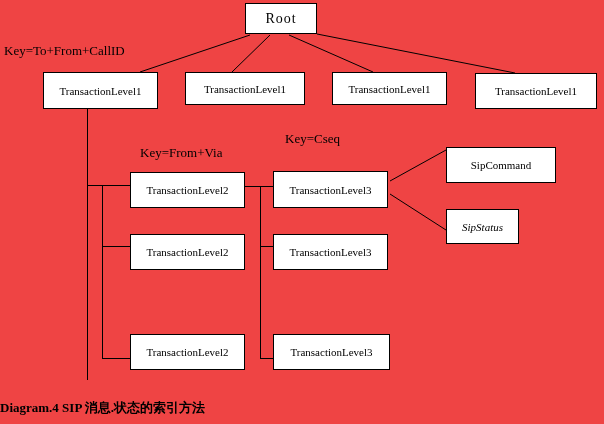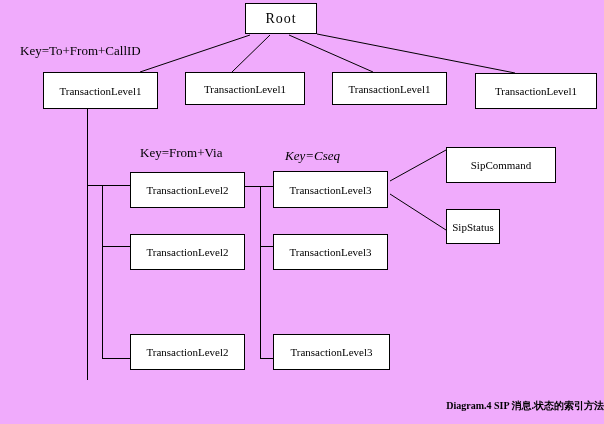--- a/index.html
+++ b/index.html
@@ -1,19 +1,19 @@
 <!DOCTYPE html>
 <html><head>
 <meta charset="utf-8">
 <style>
   html,body{margin:0;padding:0;background:#fff;}
   #page{
     position:relative;
     width:604px;height:424px;
-    background:#f0abfc;
+    background:#ef4444;
     font-family:"Liberation Serif","DejaVu Serif",serif;
     color:#000;
     overflow:hidden;
   }
   #wires{position:absolute;left:0;top:0;width:604px;height:424px;}
   .node{
     position:absolute;
     border:1px solid #000;
     background:#fff;
     display:flex;align-items:center;justify-content:center;
@@ -23,23 +23,23 @@
   }
   .node.root{font-size:14px;letter-spacing:1px;}
   .keylabel{
     position:absolute;
     font-size:13px;
     white-space:nowrap;
   }
   .caption{
     position:absolute;
     left:0;right:0;
-    text-align:right;
+    text-align:left;
     font-weight:bold;
-    font-size:10px;
+    font-size:13px;
     white-space:nowrap;
   }
 </style>
 </head>
 <body>
 
 <div id="page">
 
   <svg id="wires" viewBox="0 0 604 424" xmlns="http://www.w3.org/2000/svg">
     <g stroke="#000" stroke-width="1" fill="none">
@@ -60,35 +60,35 @@
       <line x1="260" y1="246.5" x2="273" y2="246.5"></line>
       <line x1="260" y1="358.5" x2="273" y2="358.5"></line>
 
       <line x1="390" y1="181" x2="446" y2="150"></line>
       <line x1="390" y1="194" x2="446" y2="230"></line>
     </g>
   </svg>
 
   <div class="node root" style="left:245px;top:3px;width:72px;height:31px;">Root</div>
 
-  <div class="keylabel" style="left:20px;top:43px;">Key=To+From+CallID</div>
+  <div class="keylabel" style="left:4px;top:43px;">Key=To+From+CallID</div>
   <div class="keylabel" style="left:140px;top:145px;">Key=From+Via</div>
-  <div class="keylabel" style="left:285px;top:148px;font-style:italic;">Key=Cseq</div>
+  <div class="keylabel" style="left:285px;top:131px;">Key=Cseq</div>
 
   <div class="node" style="left:43px;top:72px;width:115px;height:37px;">TransactionLevel1</div>
   <div class="node" style="left:185px;top:72px;width:120px;height:33px;">TransactionLevel1</div>
   <div class="node" style="left:332px;top:72px;width:115px;height:33px;">TransactionLevel1</div>
   <div class="node" style="left:475px;top:73px;width:122px;height:36px;">TransactionLevel1</div>
 
   <div class="node" style="left:130px;top:172px;width:115px;height:36px;">TransactionLevel2</div>
   <div class="node" style="left:130px;top:234px;width:115px;height:36px;">TransactionLevel2</div>
   <div class="node" style="left:130px;top:334px;width:115px;height:36px;">TransactionLevel2</div>
 
   <div class="node" style="left:273px;top:171px;width:115px;height:37px;">TransactionLevel3</div>
   <div class="node" style="left:273px;top:234px;width:115px;height:36px;">TransactionLevel3</div>
   <div class="node" style="left:273px;top:334px;width:117px;height:36px;">TransactionLevel3</div>
 
   <div class="node" style="left:446px;top:147px;width:110px;height:36px;">SipCommand</div>
-  <div class="node" style="left:446px;top:209px;width:54px;height:35px;">SipStatus</div>
+  <div class="node" style="left:446px;top:209px;width:73px;height:35px;font-style:italic;">SipStatus</div>
 
   <div class="caption" style="top:399px;">Diagram.4 SIP 消息.状态的索引方法</div>
 
 </div>
 
 </body></html>

